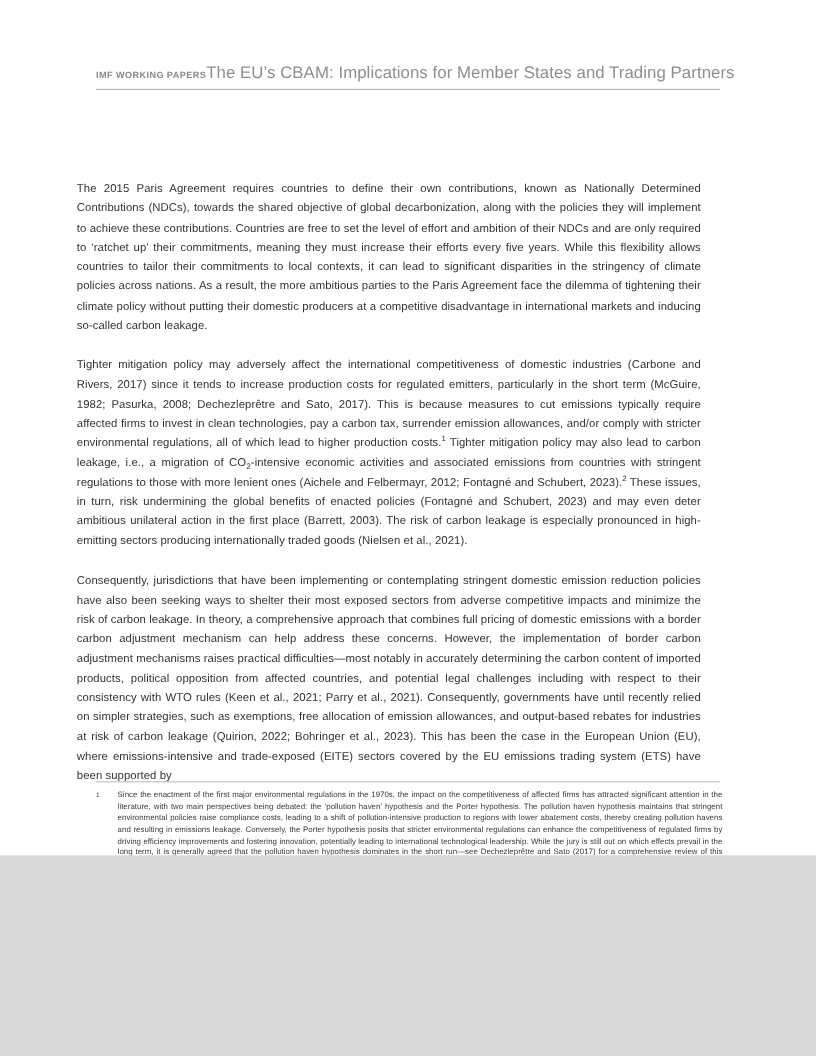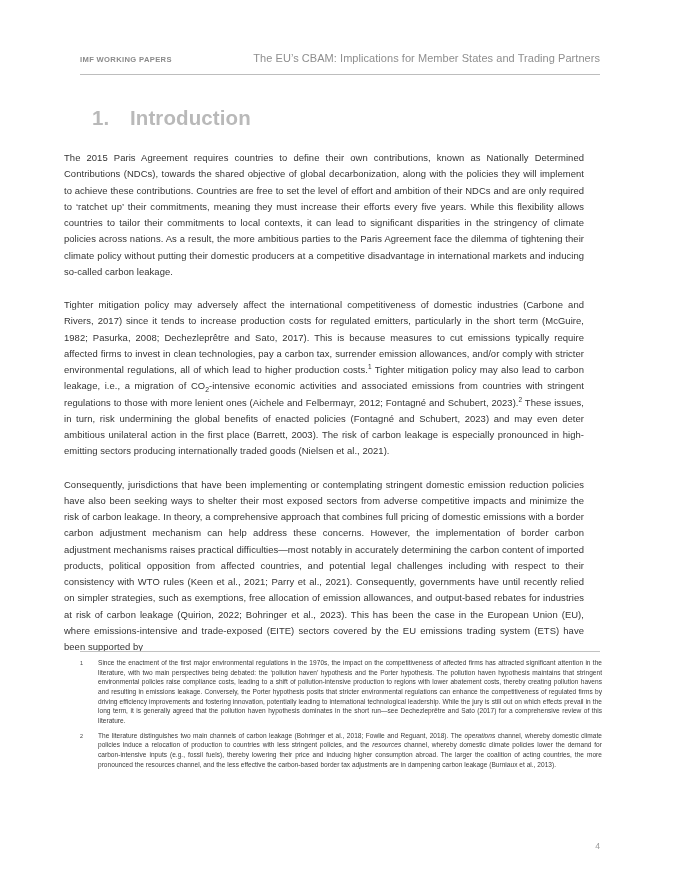--- a/index.html
+++ b/index.html
@@ -3,21 +3,21 @@
 <meta charset="utf-8">
 <style>
   html, body {
     margin: 0;
     padding: 0;
     background: #d8d8d8;
   }
   .page {
     position: relative;
     width: 680px;
-    height: 880px;
+    height: 713px;
     background: #ffffff;
     overflow: hidden;
     font-family: "Liberation Sans", sans-serif;
     color: #333333;
     box-sizing: border-box;
   }
 
   
   .header {
     position: absolute;
@@ -29,21 +29,21 @@
     justify-content: space-between;
   }
   .header-left {
     font-size: 7.6px;
     font-weight: bold;
     letter-spacing: 0.35px;
     color: #8a8a8a;
     white-space: nowrap;
   }
   .header-right {
-    font-size: 11px;
+    font-size: 14px;
     color: #8e8e8e;
     white-space: nowrap;
     letter-spacing: 0.05px;
   }
   .header-rule {
     position: absolute;
     left: 80px;
     top: 74px;
     width: 520px;
     height: 1px;
@@ -146,23 +146,20 @@
 <body>
 
 <div class="page">
 
   <div class="header">
     <span class="header-left">IMF WORKING PAPERS</span>
     <span class="header-right">The EU’s CBAM: Implications for Member States and Trading Partners</span>
   </div>
   <div class="header-rule"></div>
 
-  <div class="section-title">
-    <span class="num">1.</span><span>Introduction</span>
-  </div>
 
   <div class="body">
 
     <p>
       <span>The 2015 Paris Agreement requires countries to define their own contributions, known as Nationally Determined Contributions (NDCs), towards the shared objective of global decarbonization, along with the policies they will implement to achieve these contributions. Countries are free to set the level of effort and ambition of their NDCs and are only required to ‘ratchet up’ their commitments, meaning they must increase their efforts every five years. While this flexibility allows countries to tailor their commitments to local contexts, it can lead to significant disparities in the stringency of climate policies across nations. As a result, the more ambitious parties to the Paris Agreement face the dilemma of tightening their climate policy without putting their domestic producers at a competitive disadvantage in international markets and inducing so-called carbon leakage.</span>
     </p>
 
     <p><span>Tighter mitigation policy may adversely affect the international competitiveness of domestic industries (Carbone and Rivers, 2017) since it tends to increase production costs for regulated emitters, particularly in the short term (McGuire, 1982; Pasurka, 2008; Dechezleprêtre and Sato, 2017). This is because measures to cut emissions typically require affected firms to invest in clean technologies, pay a carbon tax, surrender emission allowances, and/or comply with stricter environmental regulations, all of which lead to higher production costs.</span><sup class="fn">1</sup><span> Tighter mitigation policy may also lead to carbon leakage, i.e., a migration of CO</span><sub class="sb">2</sub><span>-intensive economic activities and associated emissions from countries with stringent regulations to those with more lenient ones (Aichele and Felbermayr, 2012; Fontagné and Schubert, 2023).</span><sup class="fn">2</sup><span> These issues, in turn, risk undermining the global benefits of enacted policies (Fontagné and Schubert, 2023) and may even deter ambitious unilateral action in the first place (Barrett, 2003). The risk of carbon leakage is especially pronounced in high-emitting sectors producing internationally traded goods (Nielsen et al., 2021).</span></p>
 
     <p>

